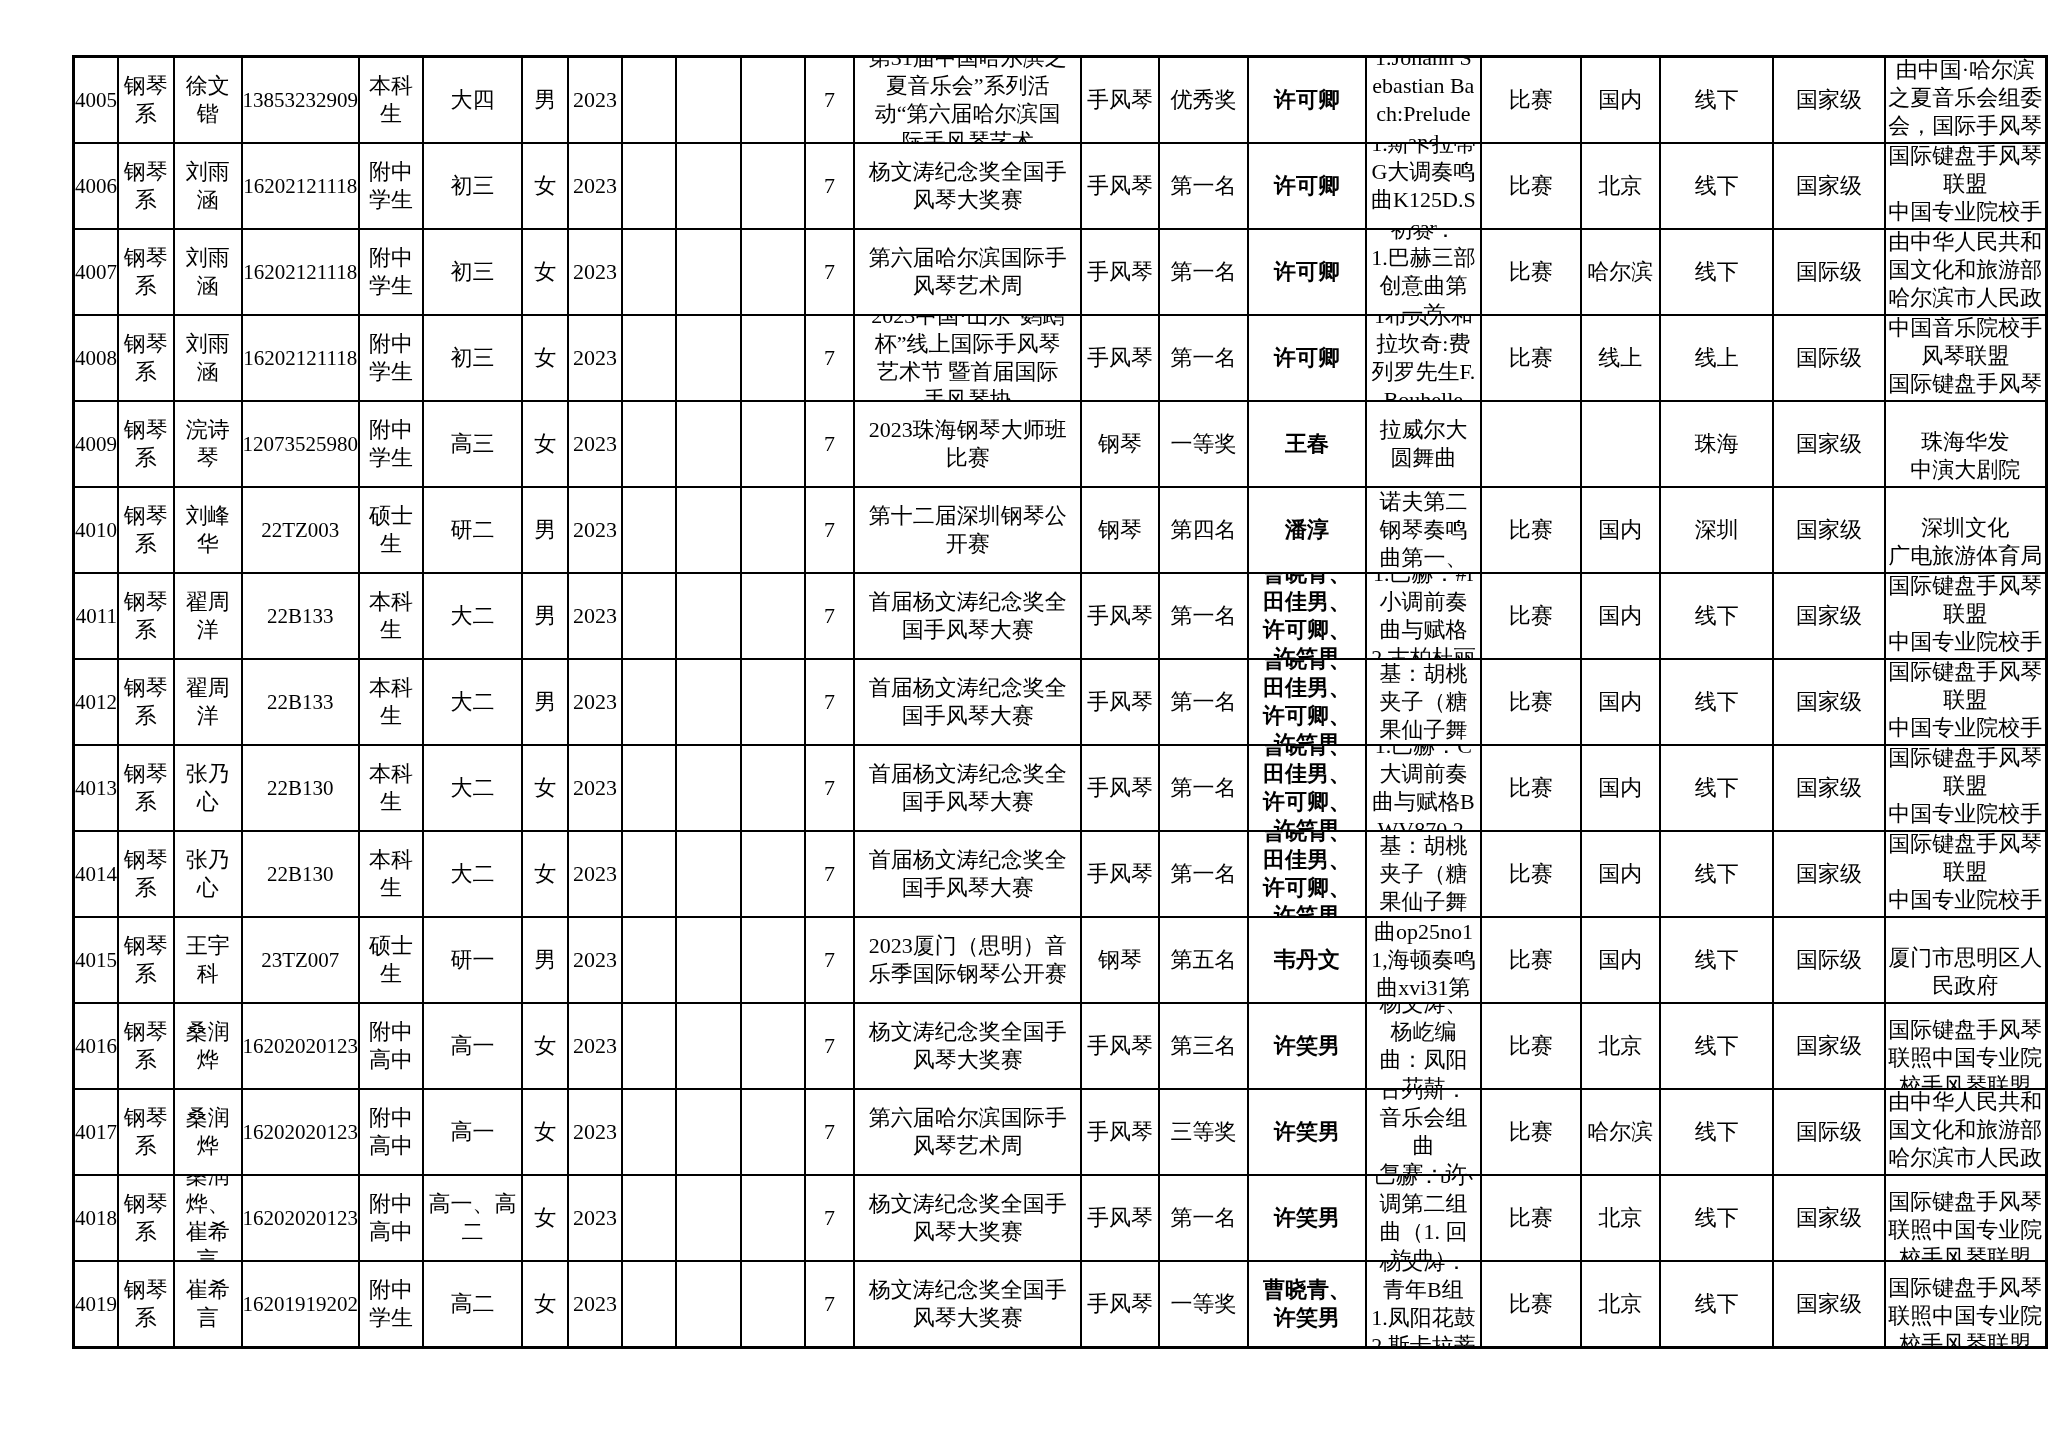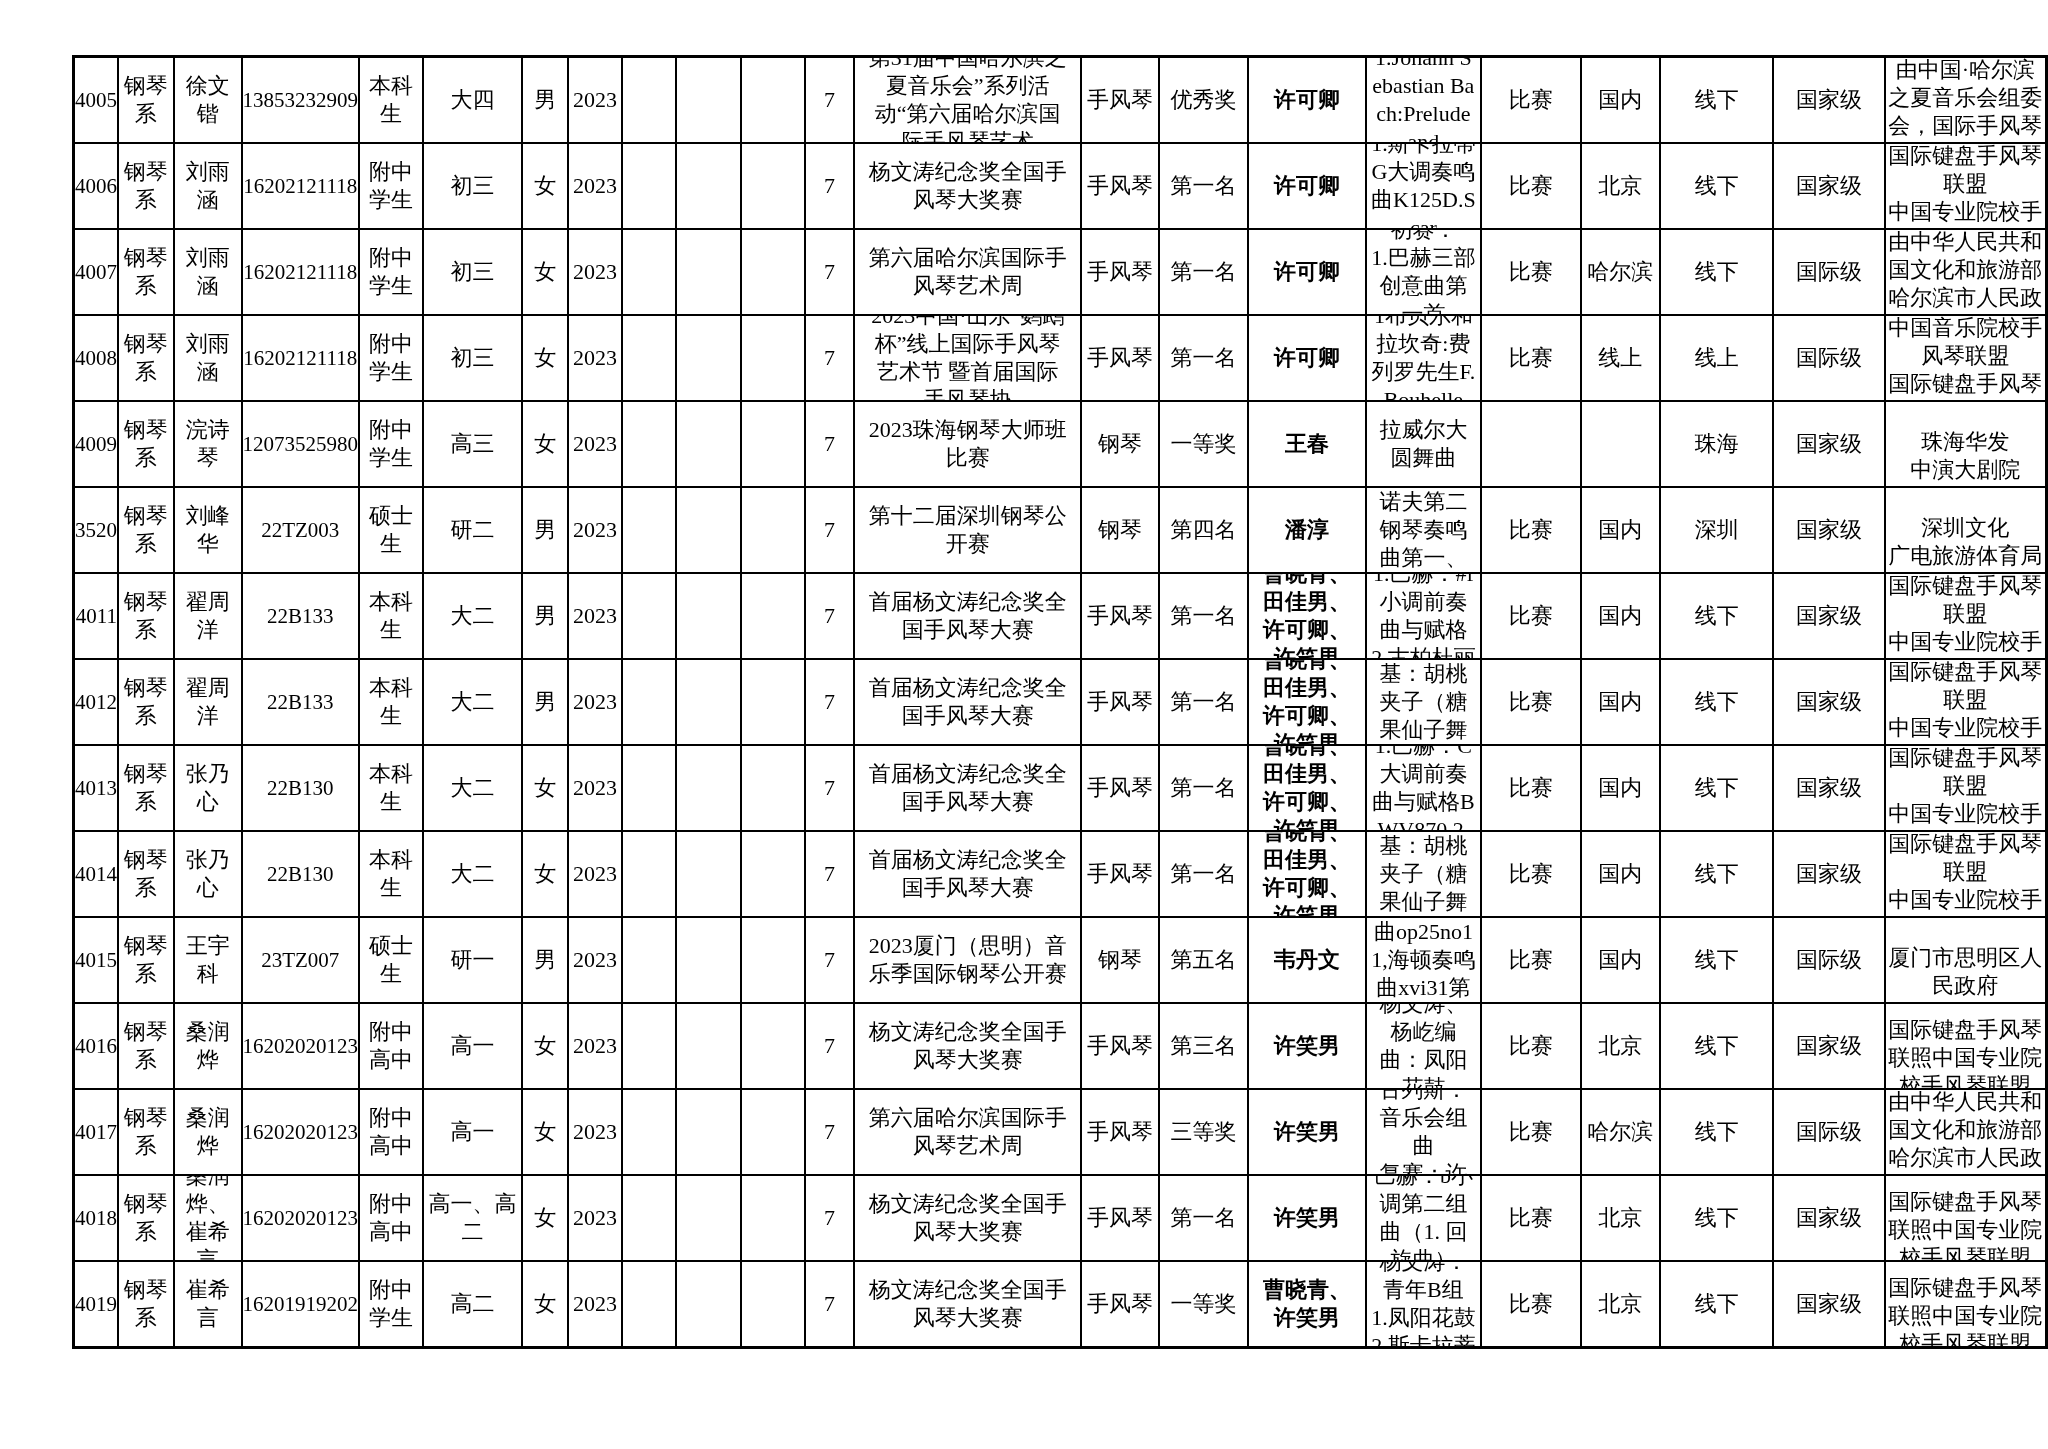--- a/index.html
+++ b/index.html
@@ -616,21 +616,21 @@
           <td class="c21 f-organizer">
             <div class="cc">
               <span>珠海华发
 中演大剧院</span>
             </div>
           </td>
         </tr>
         <tr class="row">
           <td class="c0 f-id">
             <div class="cc">
-              <span>3520</span>
+              <span>4010</span>
             </div>
           </td>
           <td class="c1 f-dept">
             <div class="cc">
               <span>钢琴系</span>
             </div>
           </td>
           <td class="c2 f-name">
             <div class="cc">
               <span>刘峰华</span>

